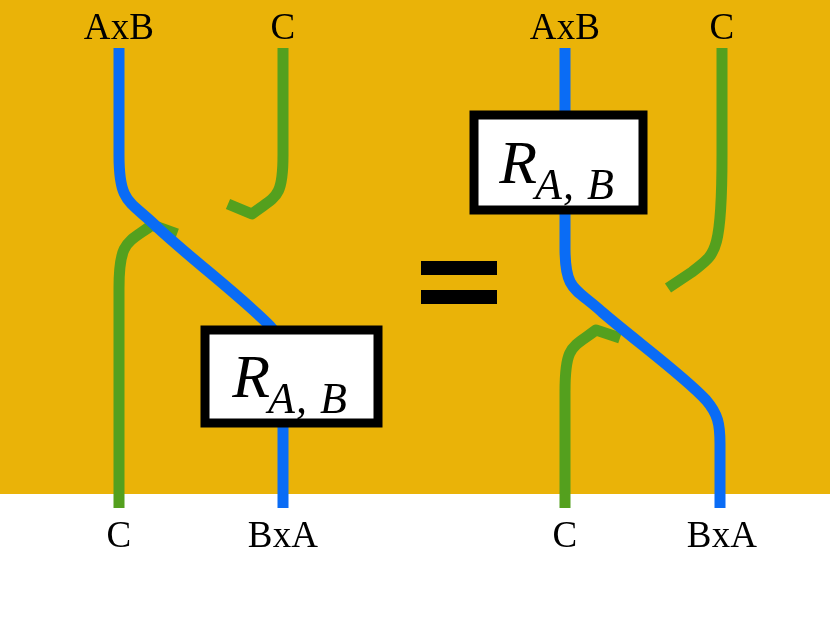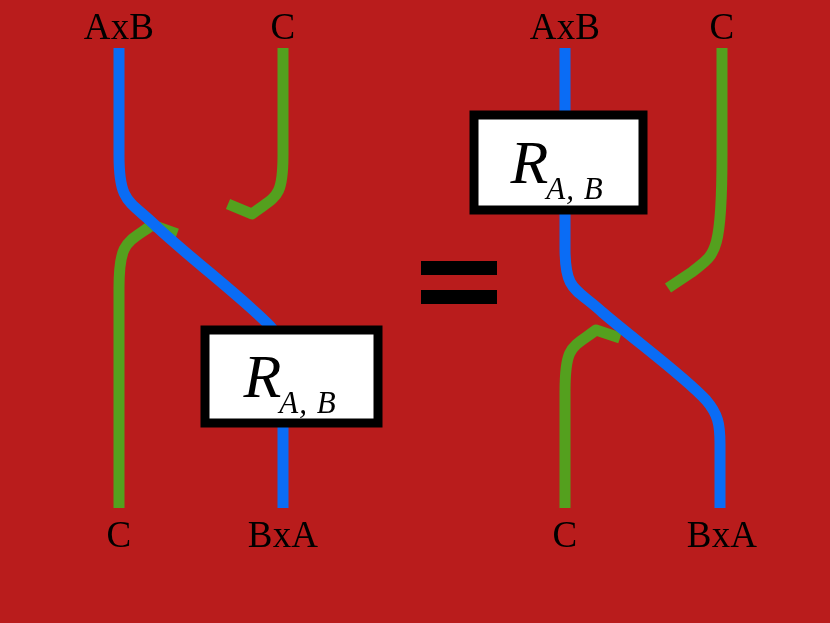--- a/index.html
+++ b/index.html
@@ -10,22 +10,22 @@
   body {
     width: 830px;
     height: 623px;
     overflow: hidden;
     font-family: "Liberation Serif", "DejaVu Serif", serif;
     position: relative;
   }
   #stage {
     position: relative;
     width: 830px;
-    height: 623px;
-    background: #b91c1c;
+    height: 494px;
+    background: #eab308;
   }
   #diagram-svg {
     position: absolute;
     left: 0;
     top: 0;
     width: 830px;
     height: 623px;
     display: block;
   }
   .wire-label {
@@ -46,21 +46,21 @@
     line-height: 1;
     transform: translate(-50%, -50%);
   }
   .box-label .main-sym {
     font-style: italic;
     font-size: 62px;
     vertical-align: baseline;
   }
   .box-label .sub-sym {
     font-style: italic;
-    font-size: 31px;
+    font-size: 44px;
     position: relative;
     top: 16px;
     left: -2px;
     letter-spacing: 1px;
   }
 </style>
 </head>
 <body>
 
 <div id="stage">

